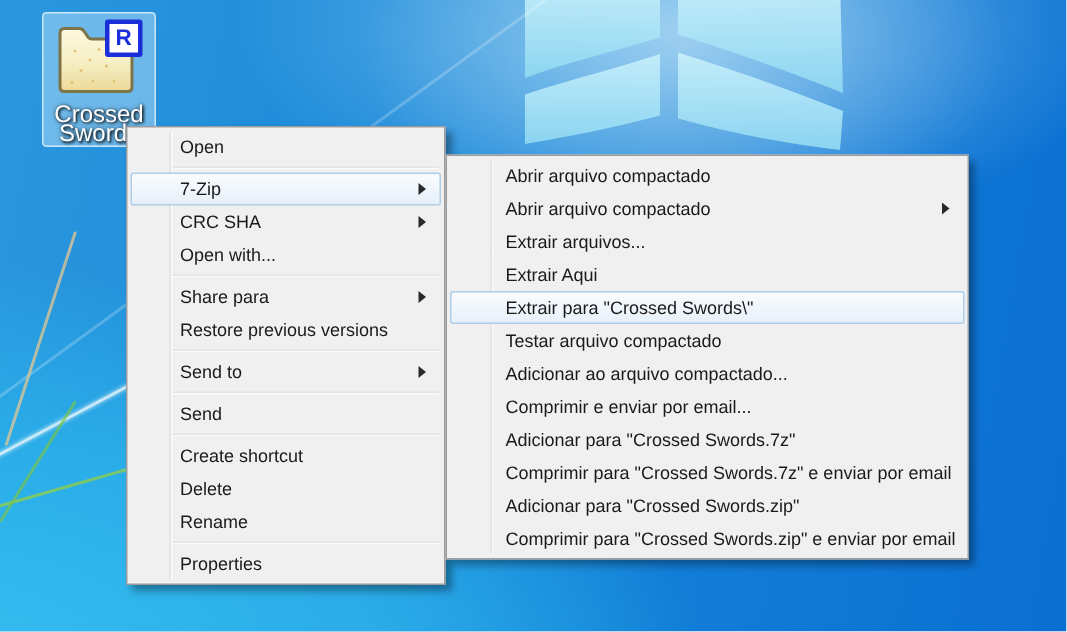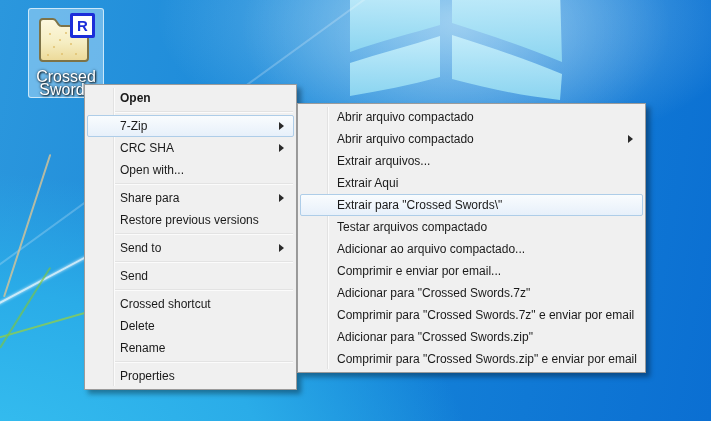--- a/index.html
+++ b/index.html
@@ -53,21 +53,21 @@
   }
   .main-menu { left:84px; top:84px; width:213px; }
   .sub-menu  { left:297px; top:103px; width:349px; }
   .sub-menu::before { left:29px; }
   .menu-item {
     position:relative; z-index:1; height:22px; line-height:20px;
     margin:0 2px; border:1px solid transparent; border-radius:2px;
     padding-left:32px; box-sizing:border-box; white-space:nowrap; cursor:default;
   }
   .sub-menu .menu-item { padding-left:36px; }
-  .menu-item.bold { font-weight:bold; }
+  .menu-item.bold { font-weight:normal; }
   .menu-item.hl {
     background:linear-gradient(to bottom, #f9fcfe, #e7f0fa);
     border-color:#aecde8;
   }
   .menu-sep {
     height:1px; margin:2px 3px 2px 30px; background:#e3e3e3;
     border-bottom:1px solid #fbfbfb; position:relative; z-index:1;
   }
   .arrow {
     position:absolute; right:9px; top:50%; margin-top:-4px; width:0; height:0;
@@ -140,34 +140,34 @@
       <div class="menu-item"><span>CRC SHA</span><span class="arrow"></span></div>
       <div class="menu-item"><span>Open with...</span></div>
       <div class="menu-sep"></div>
       <div class="menu-item"><span>Share para</span><span class="arrow"></span></div>
       <div class="menu-item"><span>Restore previous versions</span></div>
       <div class="menu-sep"></div>
       <div class="menu-item"><span>Send to</span><span class="arrow"></span></div>
       <div class="menu-sep"></div>
       <div class="menu-item"><span>Send</span></div>
       <div class="menu-sep"></div>
-      <div class="menu-item"><span>Crossed shortcut</span></div>
+      <div class="menu-item"><span>Create shortcut</span></div>
       <div class="menu-item"><span>Delete</span></div>
       <div class="menu-item"><span>Rename</span></div>
       <div class="menu-sep"></div>
       <div class="menu-item"><span>Properties</span></div>
     </div>
 
   <div class="menu sub-menu" id="sub-menu">
       <div class="menu-item"><span>Abrir arquivo compactado</span></div>
       <div class="menu-item"><span>Abrir arquivo compactado</span><span class="arrow"></span></div>
       <div class="menu-item"><span>Extrair arquivos...</span></div>
       <div class="menu-item"><span>Extrair Aqui</span></div>
       <div class="menu-item hl"><span>Extrair para "Crossed Swords\"</span></div>
-      <div class="menu-item"><span>Testar arquivos compactado</span></div>
+      <div class="menu-item"><span>Testar arquivo compactado</span></div>
       <div class="menu-item"><span>Adicionar ao arquivo compactado...</span></div>
       <div class="menu-item"><span>Comprimir e enviar por email...</span></div>
       <div class="menu-item"><span>Adicionar para "Crossed Swords.7z"</span></div>
       <div class="menu-item"><span>Comprimir para "Crossed Swords.7z" e enviar por email</span></div>
       <div class="menu-item"><span>Adicionar para "Crossed Swords.zip"</span></div>
       <div class="menu-item"><span>Comprimir para "Crossed Swords.zip" e enviar por email</span></div>
     </div>
 
 </div>
 

